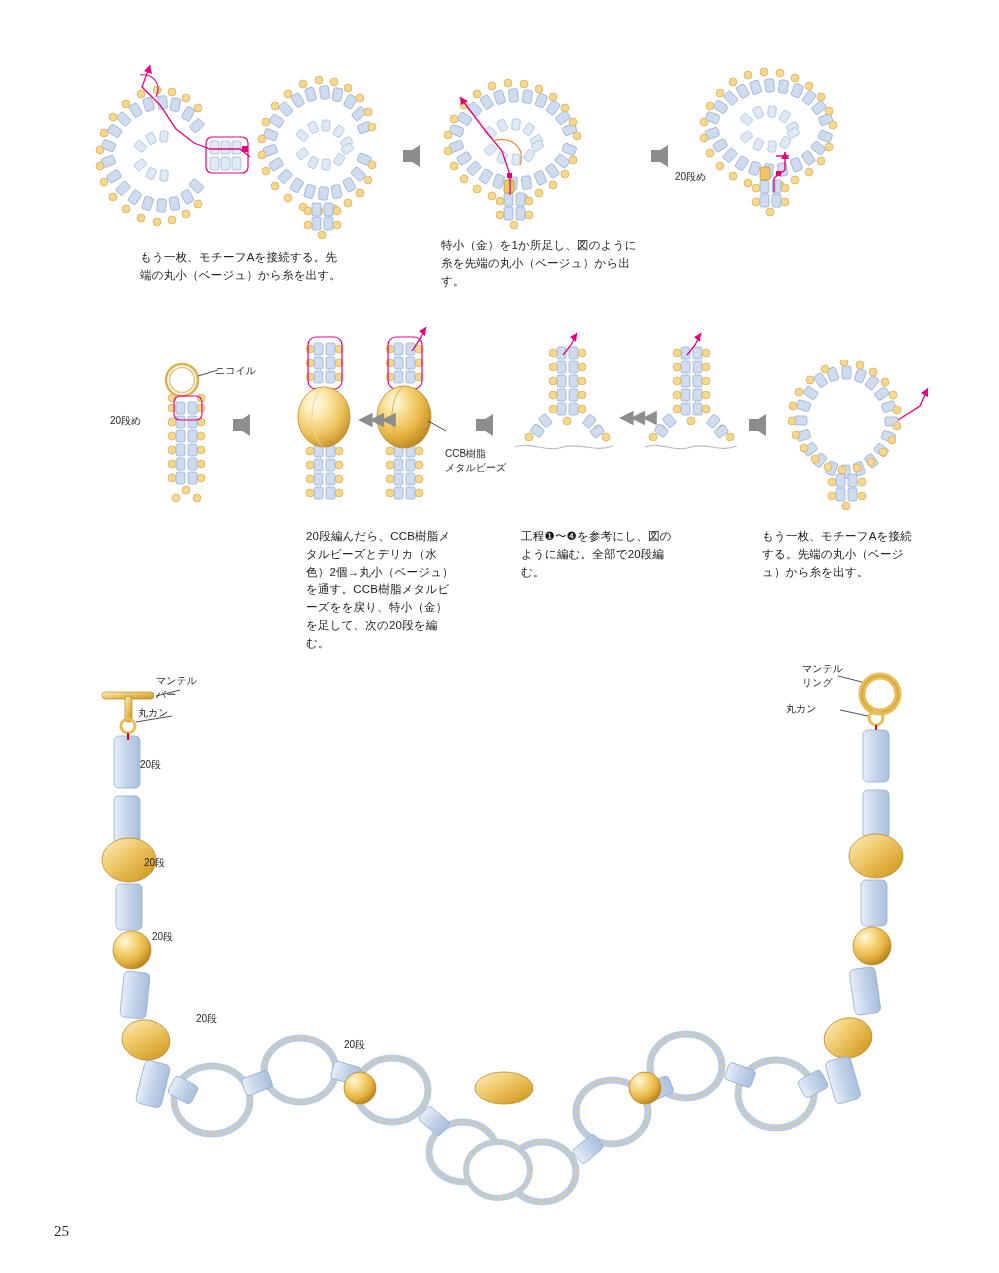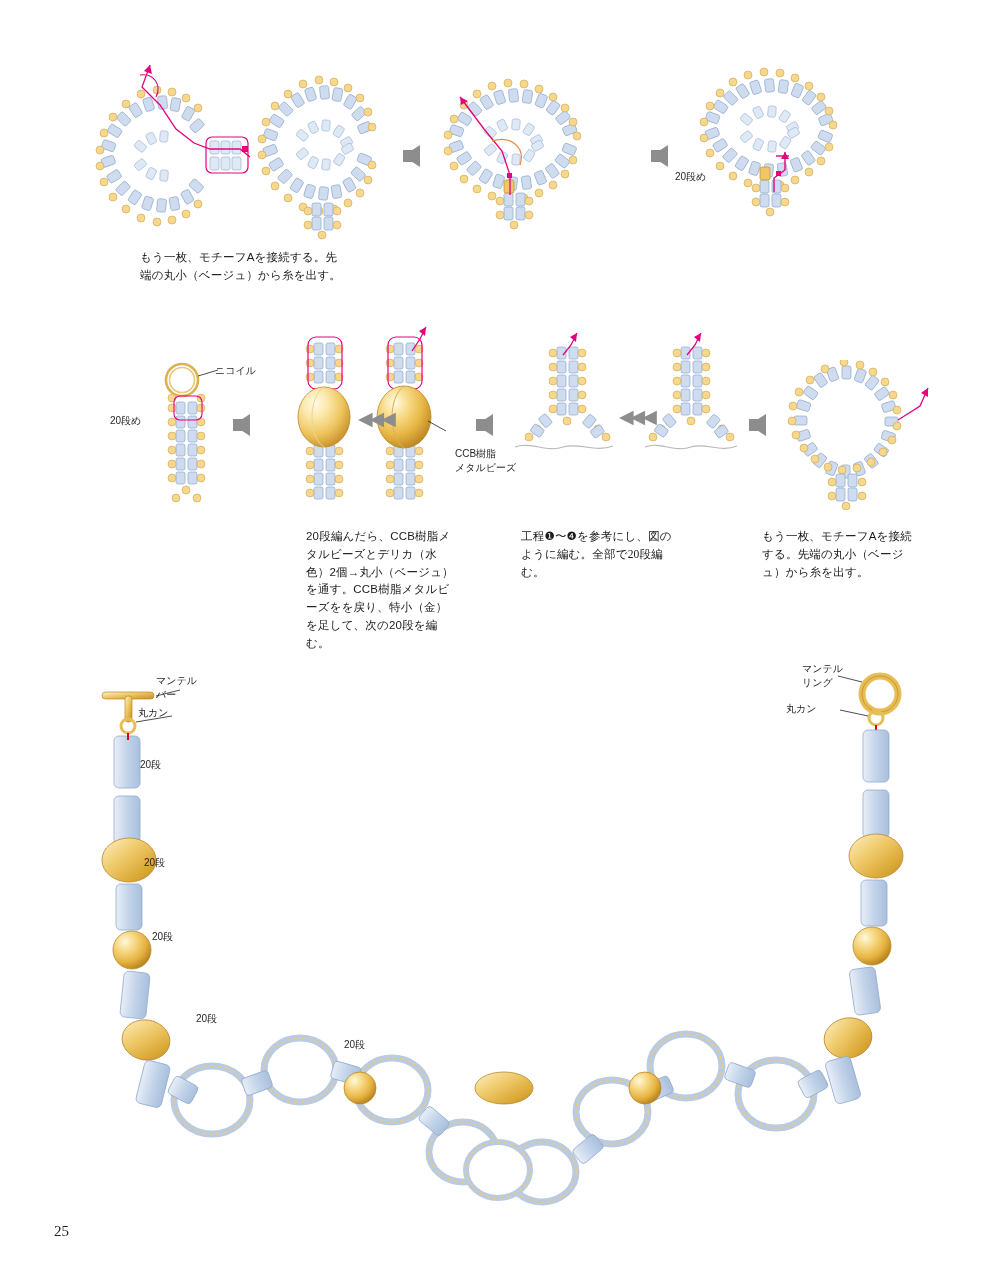--- a/index.html
+++ b/index.html
@@ -374,20 +374,21 @@
       </g>
 
       <path d="M60 20 L52 42 L70 60 L86 84 L104 98 L120 104 L150 104 L160 112" fill="none" stroke="#e6007e" stroke-width="1.3"></path>
       <path d="M60 20 l-6 6 l8 3 z" fill="#e6007e"></path>
       <path d="M50 30 C64 28, 72 40, 66 52" fill="none" stroke="#e6007e" stroke-width="1.2"></path>
       <rect x="152" y="101" width="6" height="6" fill="#e6007e"></rect>
     </svg>
   </div>
 
   <div class="cap abs" style="left:140px;top:249px;width:205px;">もう一枚、モチーフAを接続する。先端の丸小（ベージュ）から糸を出す。</div>
+  <div class="cap abs" style="left:441px;top:237px;width:196px;">特小（金）を1か所足し、図のように糸を先端の丸小（ベージュ）から出す。</div>
 
   <div class="abs" style="left:778px;top:360px;width:180px;height:150px;">
     <svg width="180" height="150" viewBox="0 0 180 150">
       <g fill="#cfdcef" stroke="#8ea8cb" stroke-width="0.7">
         <rect x="38" y="14" width="9" height="13" rx="2" transform="rotate(-35 42 20)"></rect>
         <rect x="50" y="8" width="9" height="13" rx="2" transform="rotate(-20 54 14)"></rect>
         <rect x="64" y="6" width="9" height="13" rx="2" transform="rotate(0 68 12)"></rect>
         <rect x="78" y="9" width="9" height="13" rx="2" transform="rotate(20 82 15)"></rect>
         <rect x="90" y="16" width="9" height="13" rx="2" transform="rotate(38 94 22)"></rect>
         <rect x="100" y="27" width="9" height="13" rx="2" transform="rotate(55 104 33)"></rect>
@@ -633,21 +634,21 @@
         <circle cx="100" cy="154" r="4"></circle>
           <circle cx="129" cy="154" r="4"></circle>
         <circle cx="100" cy="168" r="4"></circle>
           <circle cx="129" cy="168" r="4"></circle>
       </g>
       <ellipse cx="114" cy="92" rx="27" ry="31" fill="url(#gbeadR)" stroke="#b9872a" stroke-width="0.8"></ellipse>
       <path d="M114 61 C98 72 98 112 114 123" fill="none" stroke="#dcb053" stroke-width="1"></path>
 
       <path d="M138 96 L156 106" stroke="#231f20" stroke-width="0.8" fill="none"></path>
     </svg>
-    <div class="lbl" style="left:165px;top:122px;width:70px;white-space:pre-line;">CCB樹脂
+    <div class="lbl" style="left:155px;top:122px;width:70px;white-space:pre-line;">CCB樹脂
 メタルビーズ</div>
     <div class="chev" style="left:68px;top:82px;">◀◀◀</div>
   </div>
 
   <div class="abs" style="left:140px;top:352px;width:120px;height:160px;">
     <svg width="120" height="160" viewBox="0 0 120 160">
 
       <circle cx="42" cy="28" r="16" fill="none" stroke="#dcb053" stroke-width="2.6"></circle>
       <circle cx="42" cy="28" r="12.5" fill="none" stroke="#e9c87c" stroke-width="1.6"></circle>
       <path d="M58 24 L78 18" stroke="#231f20" stroke-width="0.8" fill="none"></path>
@@ -687,21 +688,21 @@
       </g>
       <rect x="34" y="44" width="28" height="24" rx="6" fill="none" stroke="#e6007e" stroke-width="1.1"></rect>
       <path d="M30 70 L14 70" stroke="#231f20" stroke-width="0" fill="none"></path>
     </svg>
     <div class="lbl" style="left:75px;top:12px;">ニコイル</div>
     <div class="lbl" style="left:-30px;top:62px;">20段め</div>
   </div>
   <div class="arrow-left" style="left:233px;top:414px;"></div>
 
   <div class="cap abs" style="left:306px;top:528px;width:150px;">20段編んだら、CCB樹脂メタルビーズとデリカ（水色）2個→丸小（ベージュ）を通す。CCB樹脂メタルビーズをを戻り、特小（金）を足して、次の20段を編む。</div>
-  <div class="cap abs" style="left:521px;top:528px;width:160px;font-family:Liberation Serif, serif;">工程❶〜❹を参考にし、図のように編む。全部で20段編む。</div>
+  <div class="cap abs" style="left:521px;top:528px;width:160px;">工程❶〜❹を参考にし、図のように編む。全部で20段編む。</div>
   <div class="cap abs" style="left:762px;top:528px;width:160px;">もう一枚、モチーフAを接続する。先端の丸小（ベージュ）から糸を出す。</div>
 
   <div class="abs" style="left:40px;top:660px;width:920px;height:560px;">
     <svg width="920" height="560" viewBox="0 0 920 560">
       <defs>
         <linearGradient id="gstrip" x1="0" y1="0" x2="1" y2="0">
           <stop offset="0%" stop-color="#e8eef7"></stop>
           <stop offset="50%" stop-color="#c3d4ea"></stop>
           <stop offset="100%" stop-color="#a9bfdc"></stop>
         </linearGradient>

